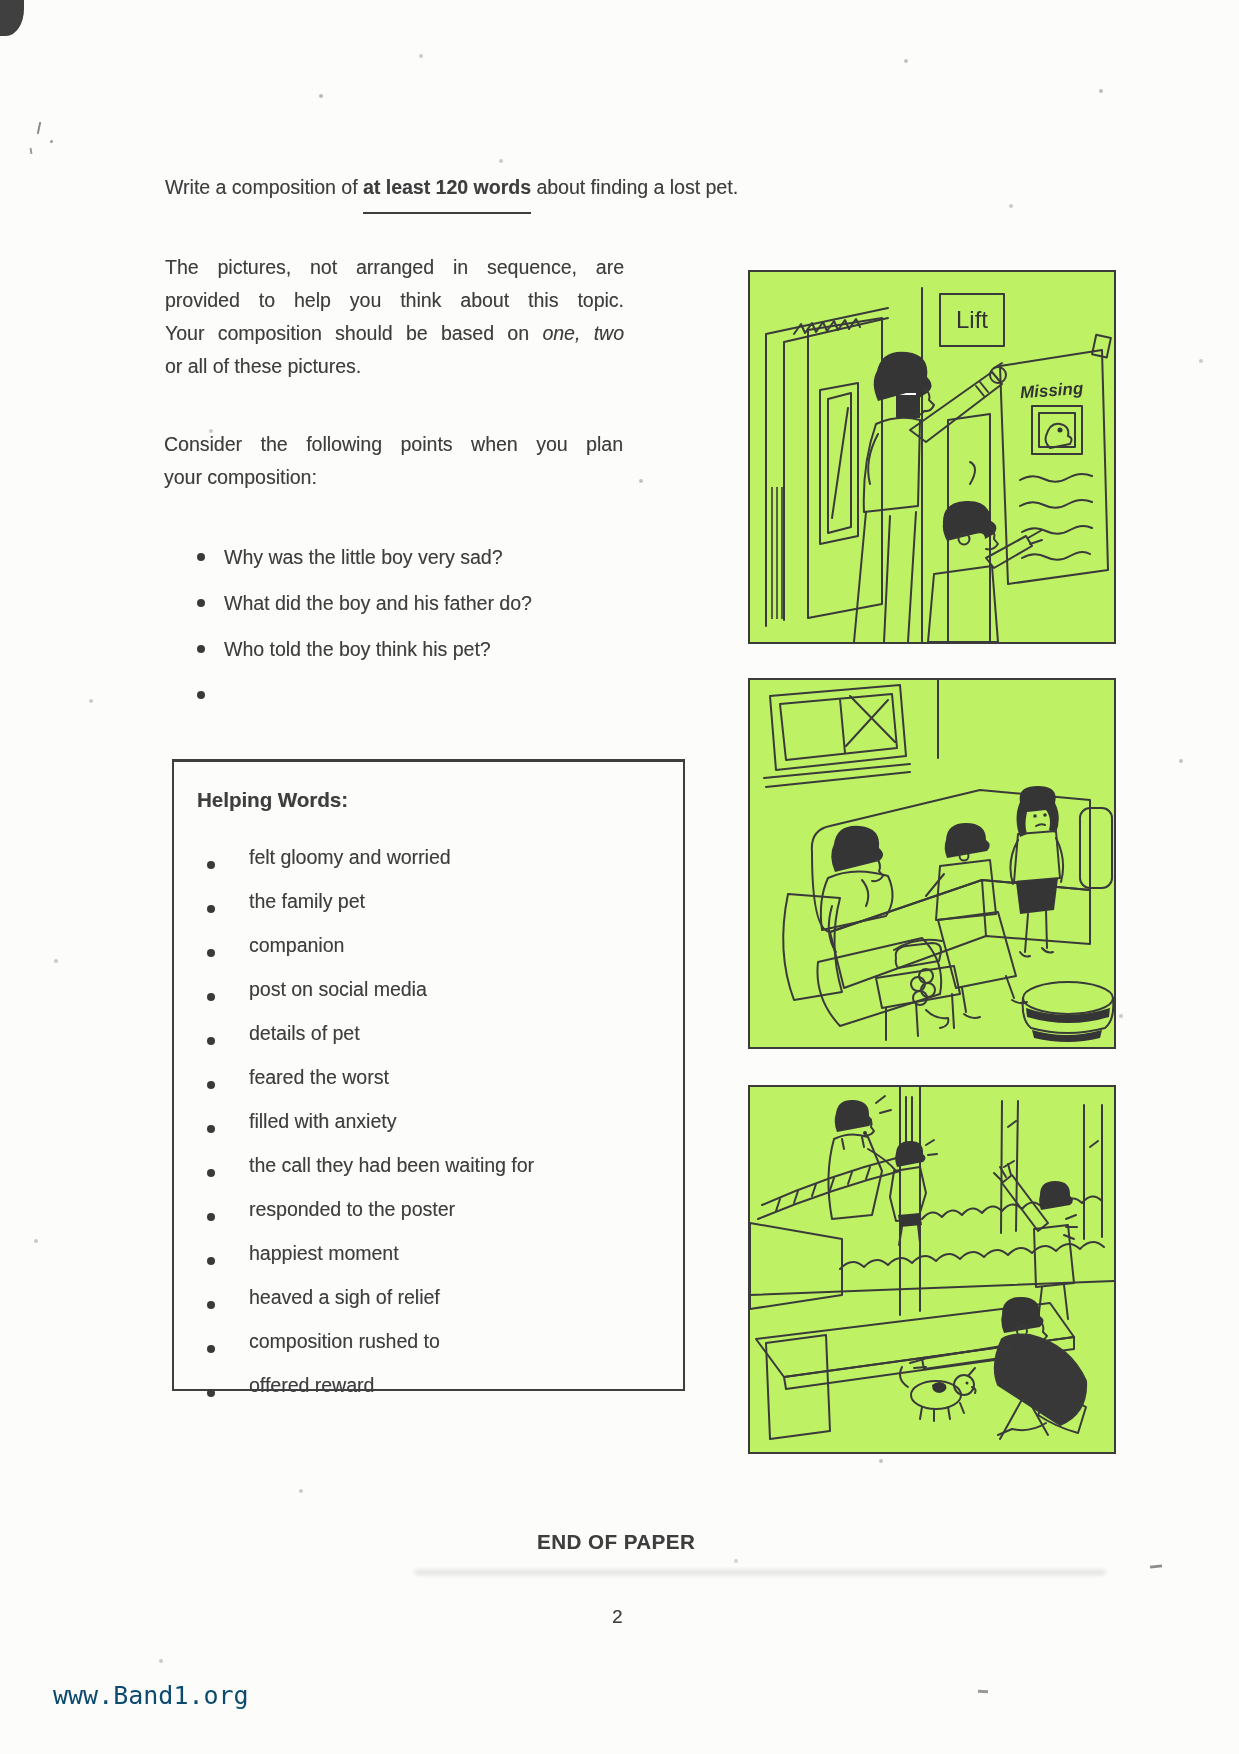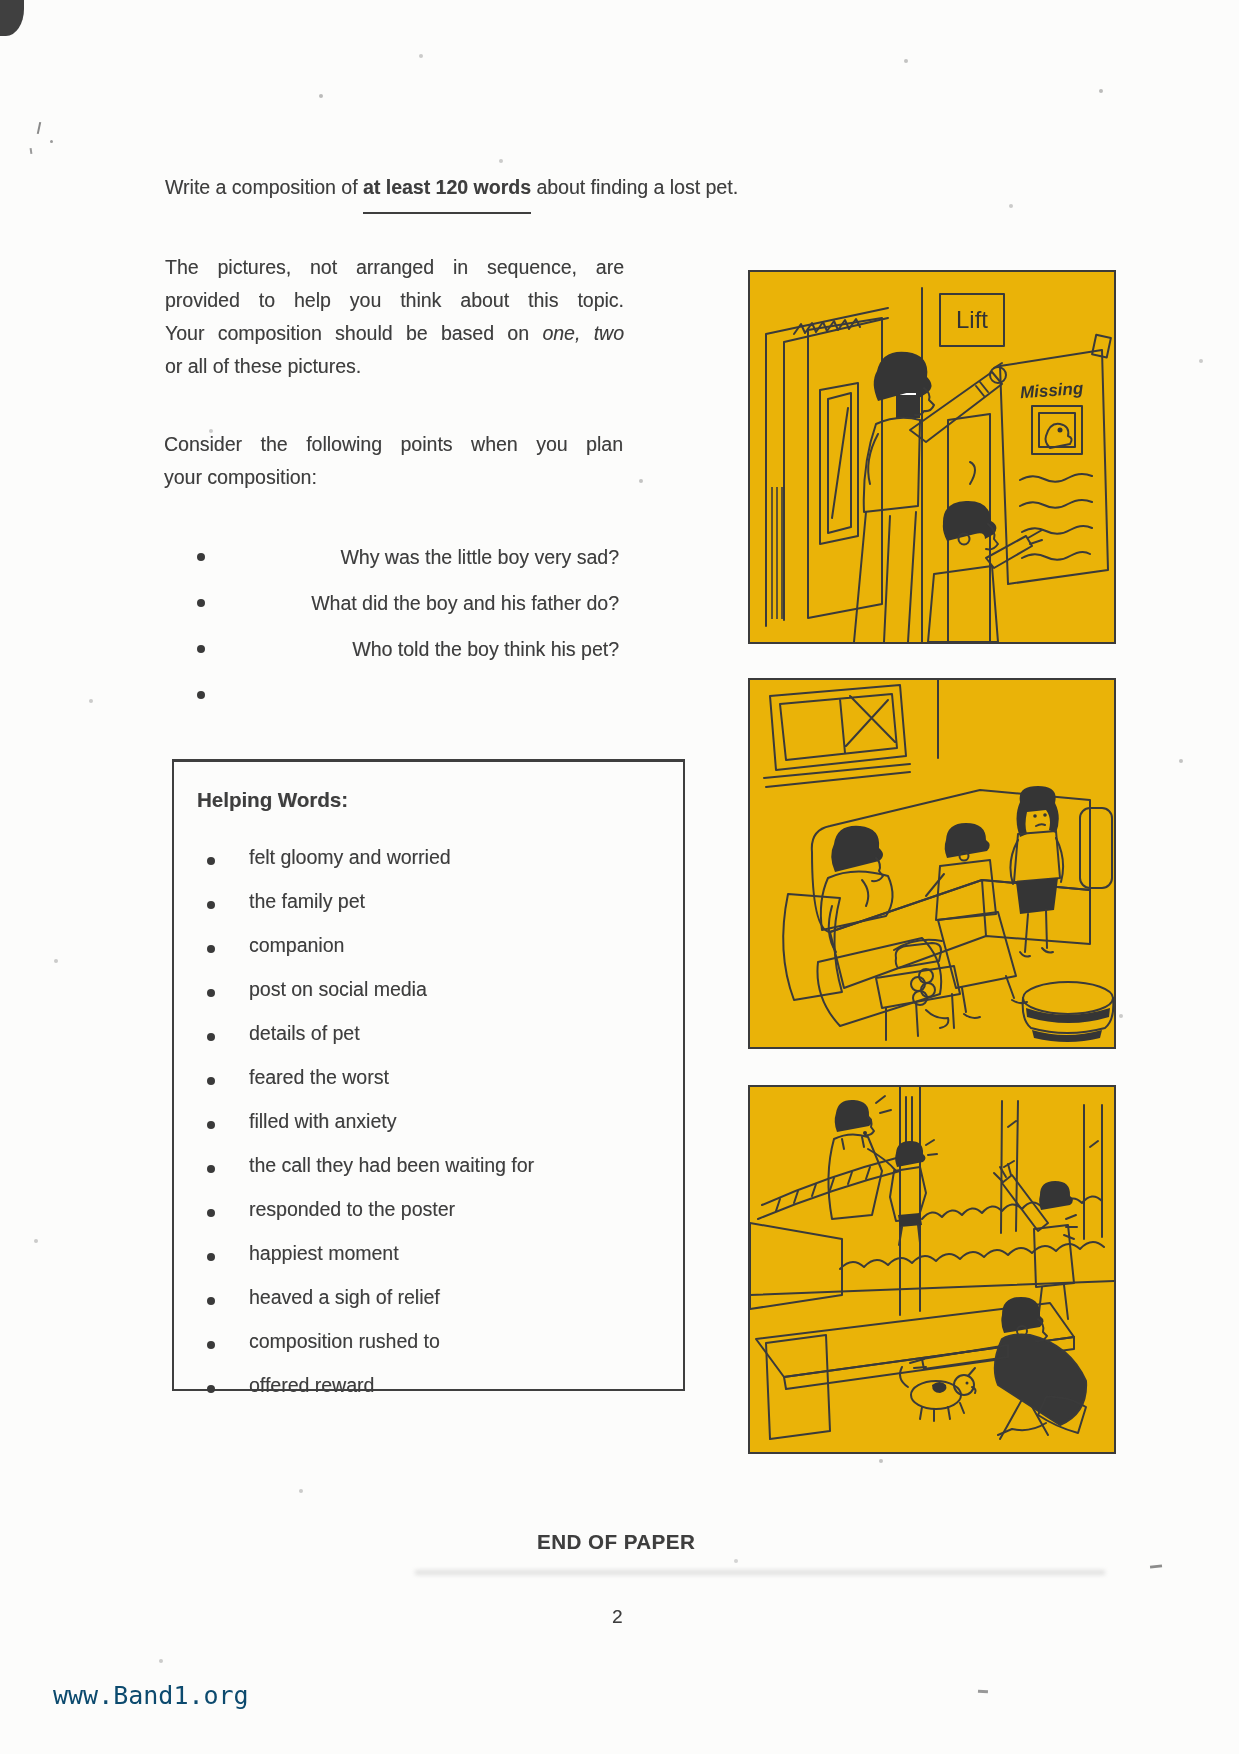--- a/index.html
+++ b/index.html
@@ -10,29 +10,29 @@
   .title{left:165px;top:176px;width:760px;font-size:19.5px;}
   .title .u{font-weight:bold;border-bottom:2.5px solid #3e3e3e;padding-bottom:14px;}
   .intro{left:165px;top:251px;width:459px;font-size:19.5px;}
   .jline{text-align:justify;text-align-last:justify;line-height:33px;height:33px;overflow:hidden;}
   .lline{text-align:left;line-height:33px;}
   .consider{left:164px;top:428px;width:459px;font-size:19.5px;}
   .em{font-style:italic;}
   ul.qlist{left:197px;top:536px;width:470px;list-style:none;margin:0;padding:0;font-size:19.5px;}
   ul.qlist li{display:flex;align-items:flex-start;margin-bottom:4px;}
   ul.qlist .dot{flex:0 0 8px;width:8px;height:8px;border-radius:50%;background:#3a3a3a;margin-top:17px;}
-  ul.qlist .qtxt{margin-left:32px;width:382px;line-height:42px;text-align:right;}
+  ul.qlist .qtxt{margin-left:19px;width:382px;line-height:42px;}
   .helpbox{left:172px;top:759px;width:509px;height:627px;border:2.5px solid #3f3f3f;
            border-top-width:3px;background:transparent;}
   .helphead{margin:26px 0 34px 23px;font-size:20.5px;font-weight:bold;}
   ul.hlist{list-style:none;margin:0;padding:0 0 0 33px;font-size:19.5px;}
-  ul.hlist li{display:flex;align-items:center;margin-bottom:21.5px;}
+  ul.hlist li{display:flex;align-items:flex-end;margin-bottom:21.5px;}
   ul.hlist .dot{flex:0 0 8px;width:8px;height:8px;border-radius:50%;background:#3a3a3a;margin-top:7px;}
   ul.hlist .htxt{margin-left:34px;line-height:22.5px;}
-  .panel{position:absolute;left:748px;width:364px;border:2.5px solid #3b3b3b;background:#eab308;}
+  .panel{position:absolute;left:748px;width:364px;border:2.5px solid #3b3b3b;background:#bef264;}
   .panel svg{display:block;width:100%;height:100%;}
   .stroke{stroke:#3a3a3a;stroke-width:2;fill:none;stroke-linecap:round;stroke-linejoin:round;}
   .fill-ink{fill:#353535;stroke:none;}
   .svgtext{font-family:"Liberation Sans",sans-serif;fill:#333;}
   .endpaper{left:537px;top:1530px;font-size:20.5px;font-weight:bold;letter-spacing:0.5px;}
   .pagenum{left:612px;top:1606px;font-size:19px;}
   .sitemark{left:53px;top:1681px;font-family:"DejaVu Sans Mono","Liberation Mono",monospace;
             font-size:25px;color:#0c4a6e;}
   .corner-blob{left:0;top:0;width:24px;height:36px;background:#2b2b2b;border-radius:0 0 75% 0;opacity:.9;}
   .smudge{left:415px;top:1570px;width:690px;height:5px;background:#9a9a9a;opacity:.28;filter:blur(2px);}

